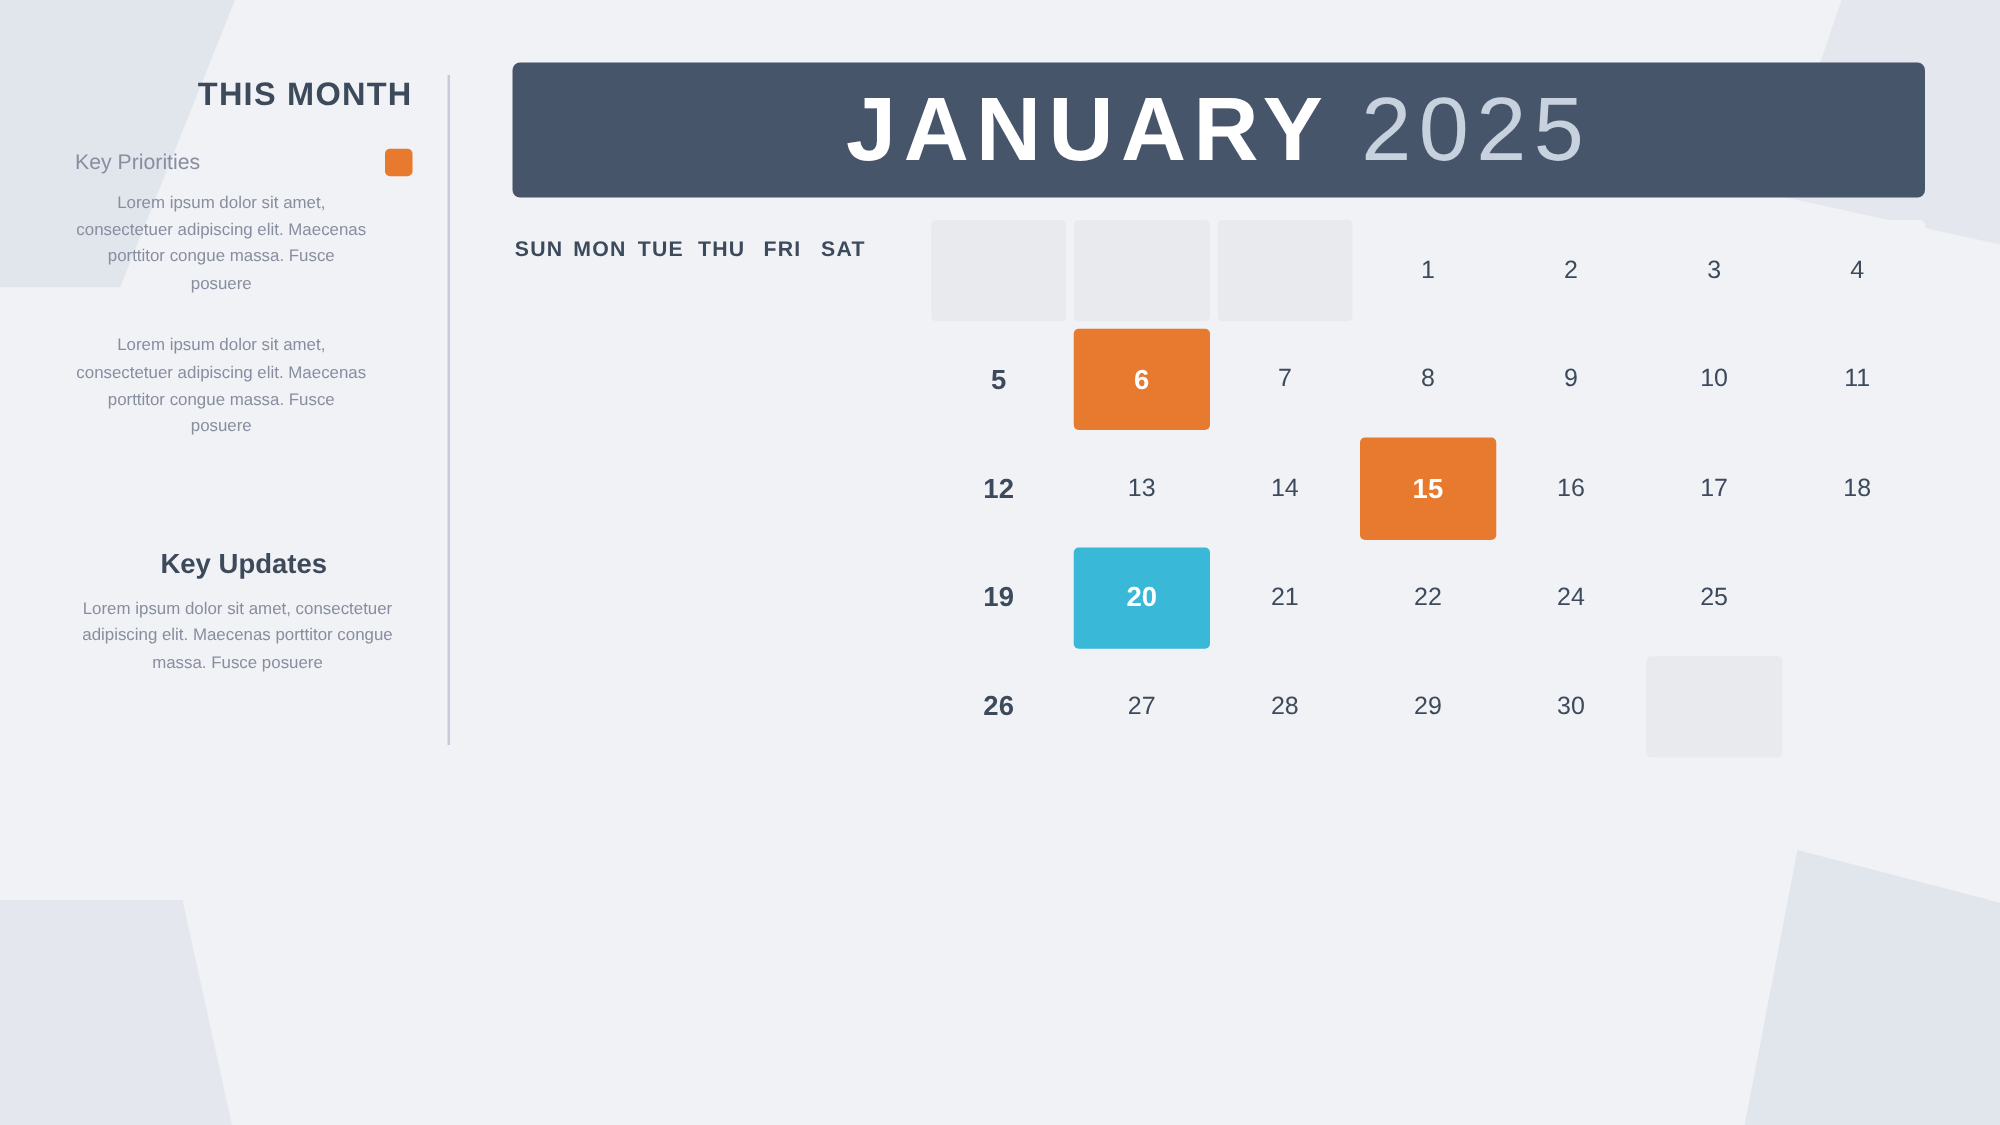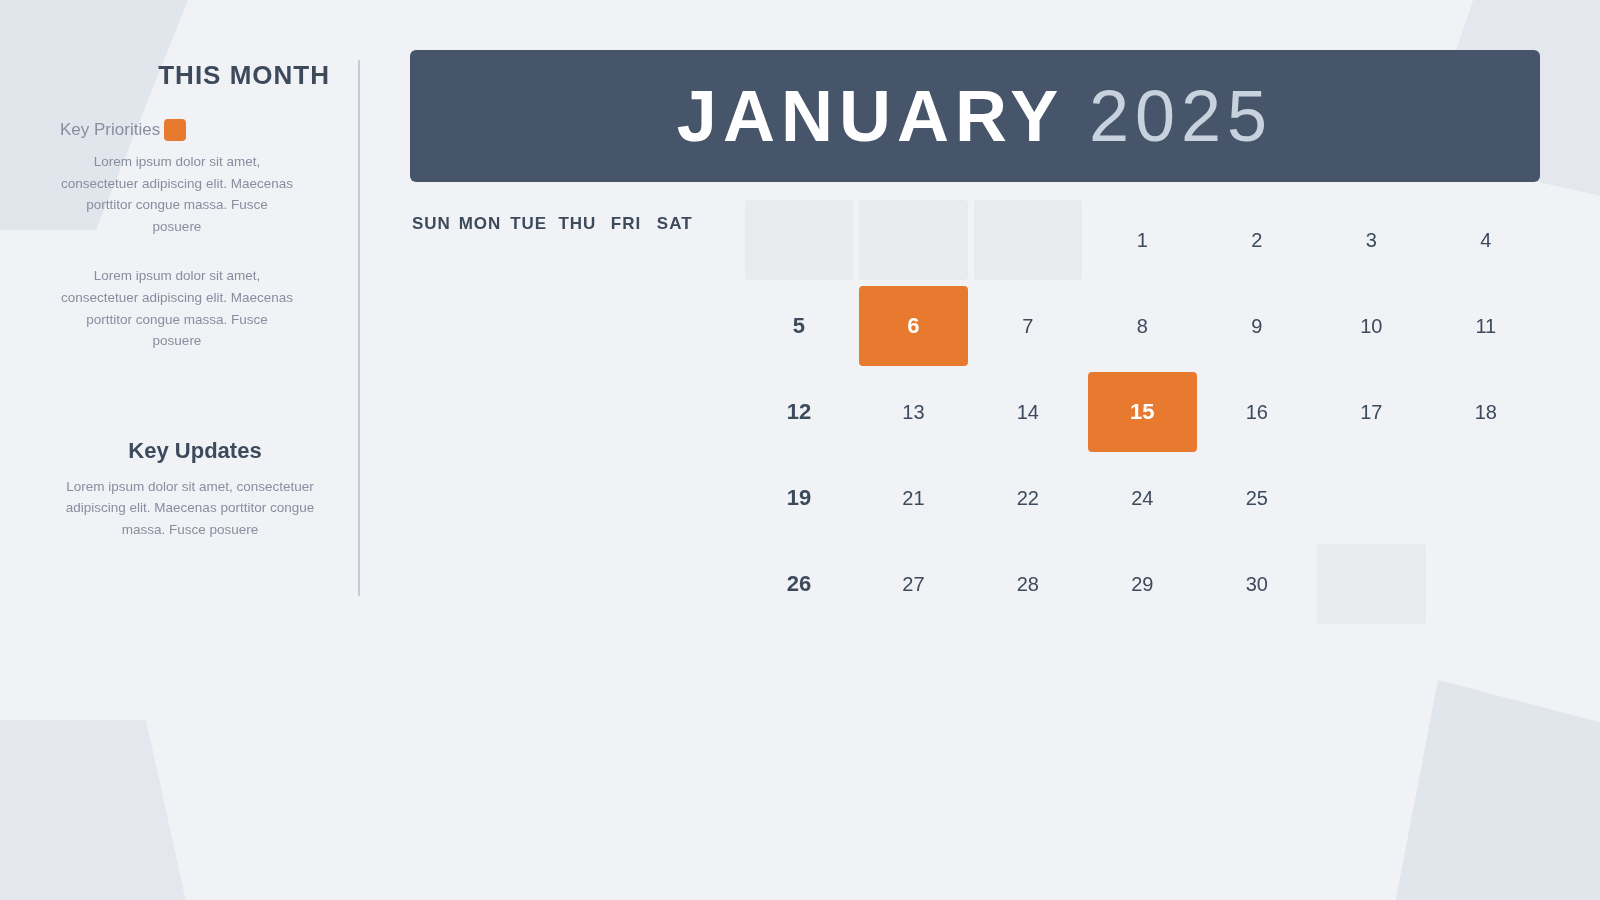--- a/index.html
+++ b/index.html
@@ -92,21 +92,21 @@
       letter-spacing: 1px;
     }
 
     .legend-section {
       margin-bottom: 28px;
     }
 
     .legend-header {
       display: flex;
       align-items: center;
-      justify-content: flex-start;
+      justify-content: space-between;
       margin-bottom: 10px;
       gap: 4px;
     }
 
     .legend-label {
       font-size: 17px;
       color: #888ea0;
       font-weight: 500;
       text-align: right;
     }
@@ -155,21 +155,21 @@
       flex: 1;
       padding: 50px 60px 50px 50px;
       display: flex;
       flex-direction: column;
     }
 
     
     .calendar-header {
       background: #465569;
       border-radius: 6px;
-      padding: 30px 40px;
+      padding: 18px 40px;
       margin-bottom: 18px;
       text-align: center;
     }
 
     .calendar-title {
       font-size: 72px;
       font-weight: 900;
       letter-spacing: 6px;
       color: white;
       line-height: 1;
@@ -334,20 +334,21 @@
             <div class="calendar-cell bold-day">12</div>
             <div class="calendar-cell">13</div>
             <div class="calendar-cell">14</div>
             <div class="calendar-cell highlight-orange">15</div>
             <div class="calendar-cell">16</div>
             <div class="calendar-cell">17</div>
             <div class="calendar-cell">18</div>
           </div>
           <div class="calendar-week">
             <div class="calendar-cell bold-day">19</div>
+            <div class="calendar-cell highlight-blue">20</div>
             <div class="calendar-cell">21</div>
             <div class="calendar-cell">22</div>
             <div class="calendar-cell">24</div>
             <div class="calendar-cell">25</div>
           </div>
           <div class="calendar-week">
             <div class="calendar-cell bold-day">26</div>
             <div class="calendar-cell">27</div>
             <div class="calendar-cell">28</div>
             <div class="calendar-cell">29</div>

